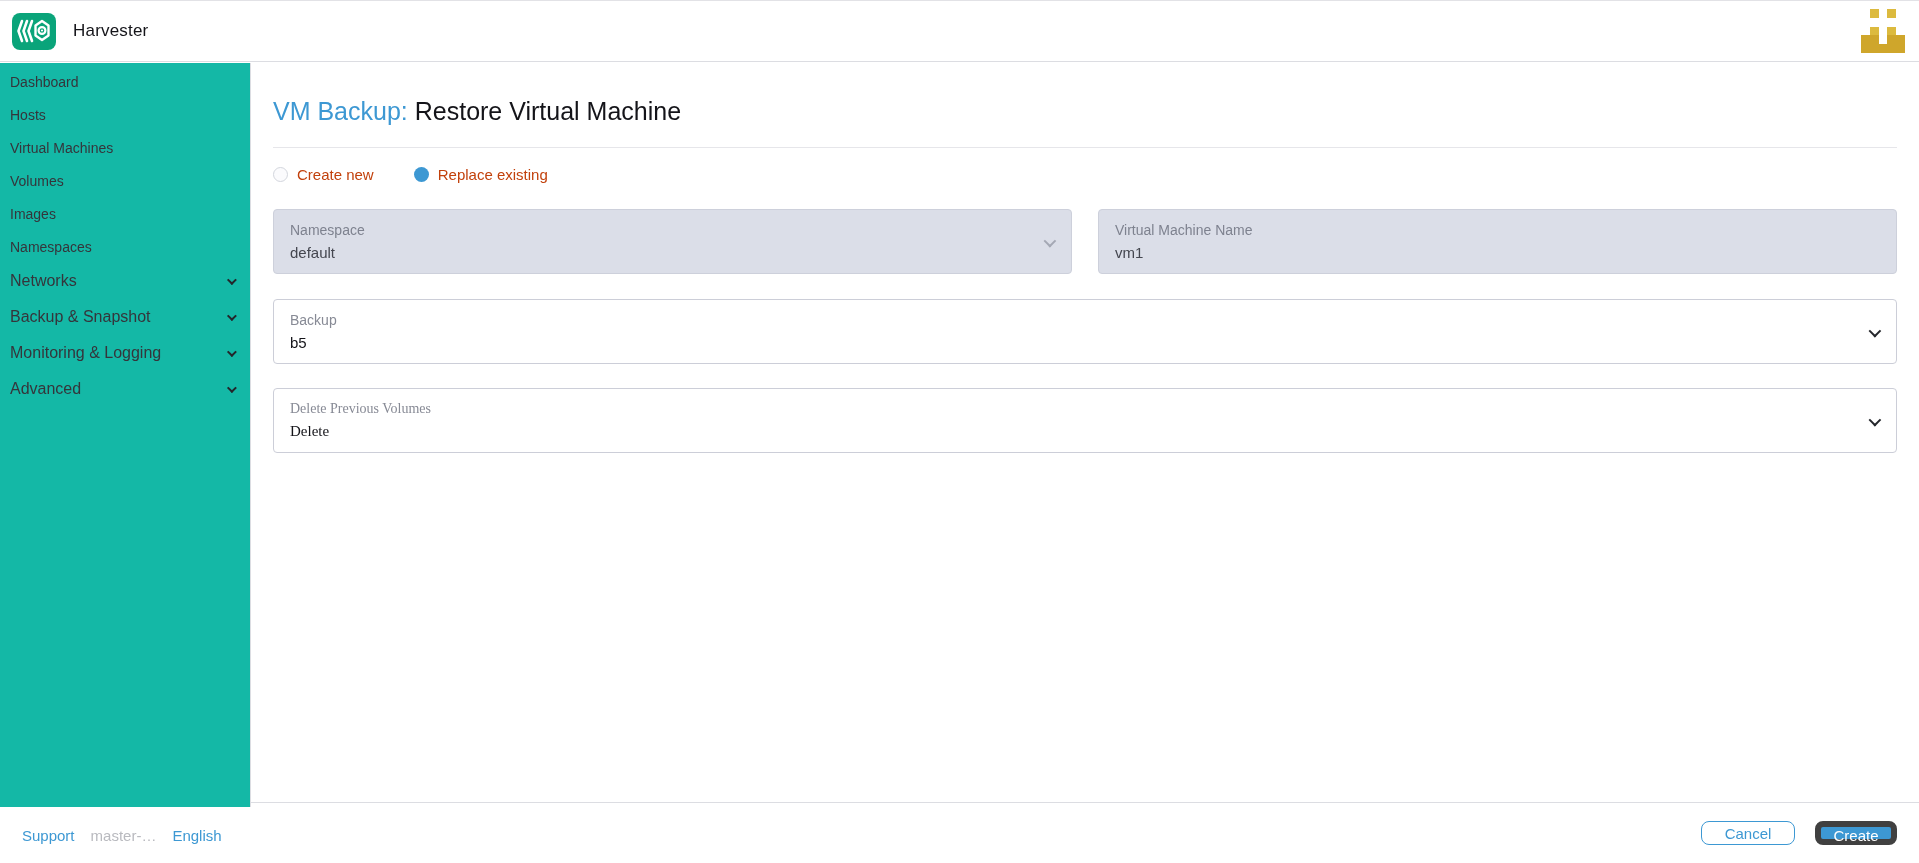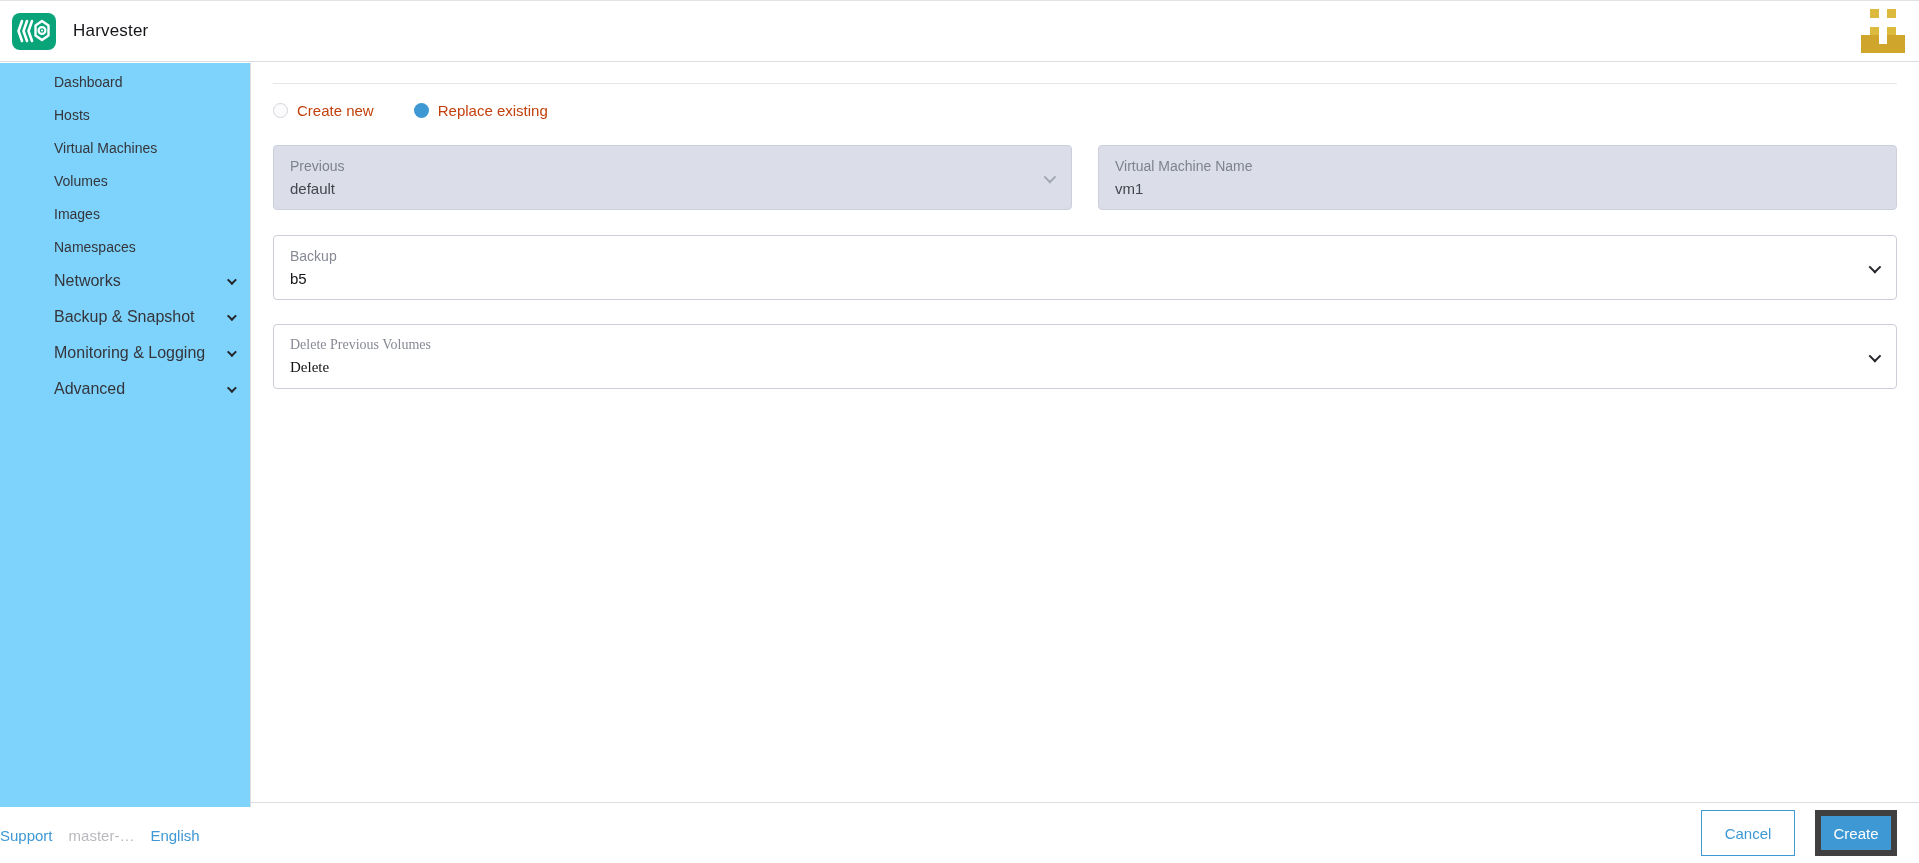--- a/index.html
+++ b/index.html
@@ -20,28 +20,28 @@
   .avatar { width:44px; height:44px; margin-left:22px; background:#fff;
     display:grid; grid-template-columns:repeat(5,1fr); grid-template-rows:repeat(5,1fr); }
 
   
   .chev { width:9px; height:9px; border-right:2px solid #24262b; border-bottom:2px solid #24262b;
     transform:rotate(45deg) translateY(-2px); display:inline-block; }
   .chev.small { width:7px; height:7px; }
   .chev.muted { border-color:#a4a8b4; }
 
   
-  .sidebar { position:fixed; top:63px; left:0; bottom:0; width:251px; background:#7dd3fc;
-    border-right:1px solid #dcdde2; padding-top:2px;padding-left:44px; }
+  .sidebar { position:fixed; top:63px; left:0; bottom:0; width:251px; background:#14b8a6;
+    border-right:1px solid #dcdde2; padding-top:2px; }
   .nav-item { height:33px; display:flex; align-items:center; padding:0 16px 0 10px;
     font-size:14px; color:#35353b; cursor:pointer; }
   .nav-group { height:36px; font-size:16px; }
   .nav-label { flex:1; }
   .sidebar-footer { position:fixed; left:0; bottom:0; width:251px; height:56px;
-    display:flex; align-items:center; background:#fff; }
+    display:flex; align-items:center; padding-left:22px; background:#fff; }
   .footer-link { font-size:15px; color:#3d98d3; cursor:pointer; text-decoration:none; }
   .footer-version { font-size:15px; color:#b9babf; margin:0 16px; }
 
   
   .main { position:absolute; top:62px; left:251px; right:0; padding:0 22px; }
   .page-title { margin-top:34px; font-size:25px; font-weight:400; line-height:30px; }
   .title-prefix { color:#3d98d3; }
   .title-divider { border:none; border-top:1px solid #e6e6ea; margin-top:21px; }
 
   .radio-row { margin-top:12px; display:flex; align-items:center; height:28px; }
@@ -61,21 +61,21 @@
   .field-value { font-size:15px; margin-top:6px; color:#141419; }
   .field.disabled .field-value { color:#44464f; }
   .field .chev-wrap { position:absolute; right:18px; top:50%; transform:translateY(-50%); }
   .field-row { margin-top:25px; }
   .field-row.last { margin-top:24px;font-family:Liberation Serif, serif; }
 
   
   .action-footer { position:fixed; left:251px; right:0; bottom:0; height:61px;
     border-top:1px solid #dcdde2; background:#fff;
     display:flex; align-items:center; justify-content:flex-end; padding-right:22px; }
-  .btn { height:46px; border-radius:0; font-size:15px; font-family:inherit; cursor:pointer; }
+  .btn { height:24px; border-radius:8px; font-size:15px; font-family:inherit; cursor:pointer; }
   .btn-cancel { min-width:94px; background:#fff; border:1px solid #3d98d3; color:#3d98d3; }
   .btn-create { min-width:82px; background:#3d98d3; border:6px solid #404040; color:#fff; margin-left:20px; }
 </style>
 </head>
 <body>
 
 <div class="header">
   <div class="logo-box">
     <svg width="34" height="26" viewBox="0 0 34 26">
       <g stroke="#ffffff" stroke-width="2.6" fill="none" stroke-linecap="round" stroke-linejoin="round">
@@ -159,36 +159,38 @@
   </div>
 </div>
 
 <div class="sidebar-footer">
   <a class="footer-link">Support</a>
   <span class="footer-version">master-…</span>
   <a class="footer-link">English</a>
 </div>
 
 <div class="main">
+  <h1 class="page-title"><span class="title-prefix">VM Backup:</span>
+    <span>Restore Virtual Machine</span></h1>
   <hr class="title-divider">
 
   <div class="radio-row">
     <div class="radio-opt">
       <span class="radio-circle off"></span>
       <span class="radio-label">Create new</span>
     </div>
     <div class="radio-opt">
       <span class="radio-circle on"></span>
       <span class="radio-label">Replace existing</span>
     </div>
   </div>
 
   <div class="grid2">
     <div class="field disabled">
-      <div class="field-label">Previous</div>
+      <div class="field-label">Namespace</div>
       <div class="field-value">default</div>
       <span class="chev-wrap"><span class="chev muted"></span></span>
     </div>
     <div class="field disabled">
       <div class="field-label">Virtual Machine Name</div>
       <div class="field-value">vm1</div>
     </div>
   </div>
 
   <div class="field enabled field-row">

